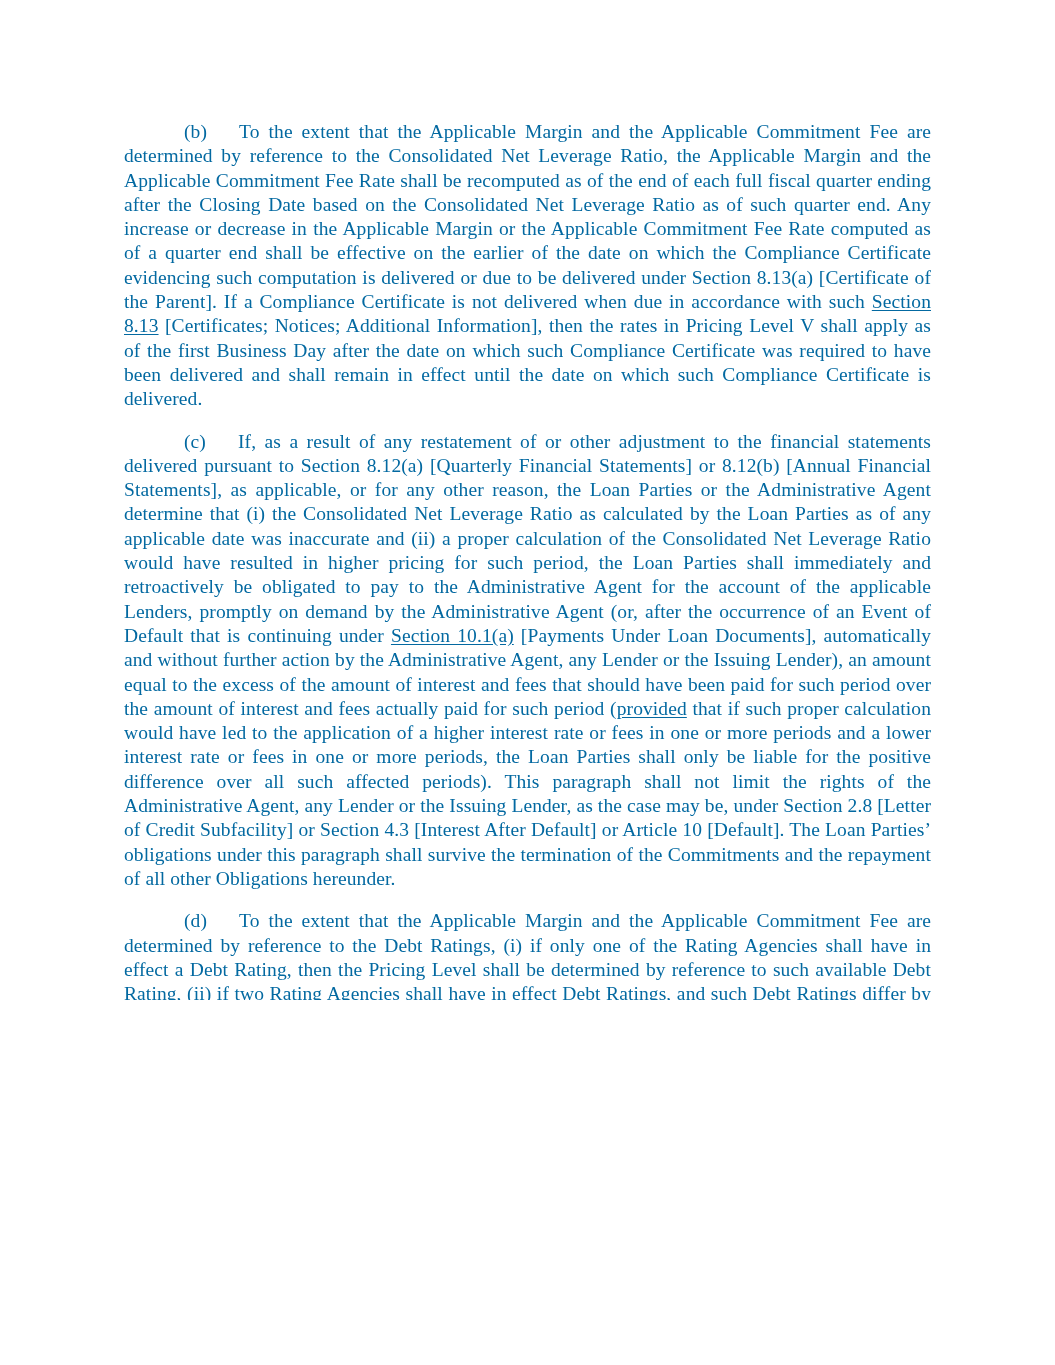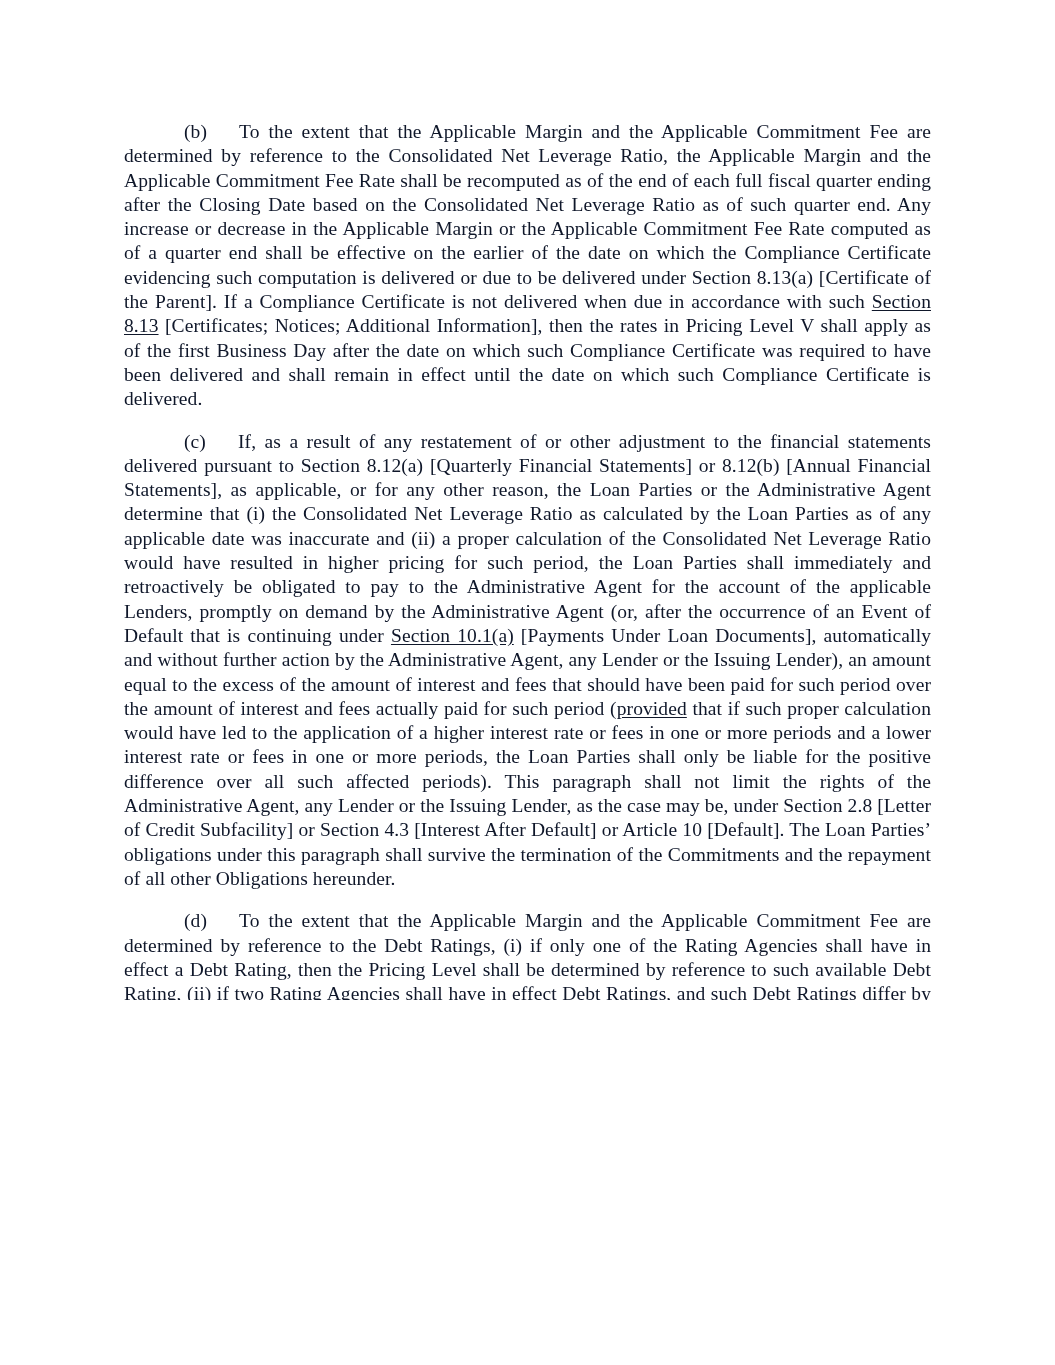--- a/index.html
+++ b/index.html
@@ -6,21 +6,21 @@
     margin: 0;
     padding: 0;
     background: #ffffff;
   }
   .page {
     position: relative;
     width: 1055px;
     height: 1000px;
     background: #ffffff;
     font-family: "Liberation Serif", "DejaVu Serif", serif;
-    color: #0f172a;
+    color: #0369a1;
     overflow: hidden;
   }
   .body {
     position: absolute;
     top: 120px;
     left: 124px;
     width: 807px;
   }
   p.para {
     margin: 0 0 18px 0;

